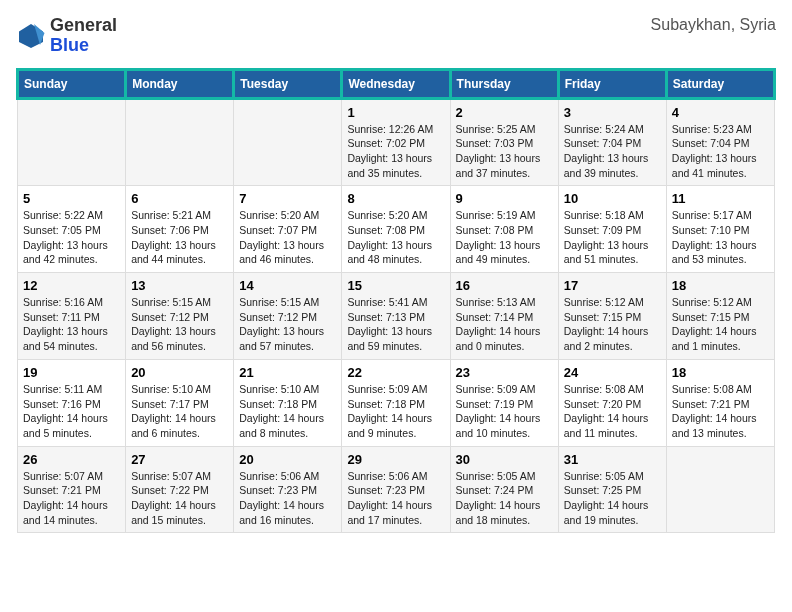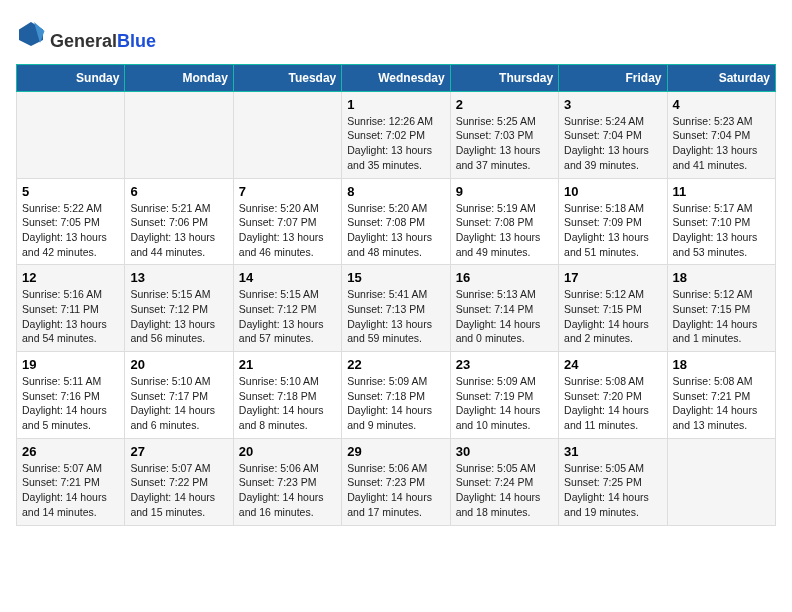--- a/index.html
+++ b/index.html
@@ -16,22 +16,22 @@
       align-items: flex-start;
       margin-bottom: 12px;
     }
     .logo {
       display: flex;
       align-items: center;
       gap: 4px;
     }
     .logo-text {
       display: flex;
+      flex-direction: column;
       line-height: 1.1;
-      margin-top: 16px;
     }
     .logo-general {
       font-size: 18px;
       font-weight: bold;
       color: #333;
     }
     .logo-blue {
       font-size: 18px;
       font-weight: bold;
       color: #1d4ed8;
@@ -54,24 +54,24 @@
       color: #555;
     }
     table {
       width: 100%;
       border-collapse: collapse;
       font-size: 11px;
     }
     thead th {
       background-color: #2060a0;
       color: #fff;
-      text-align: right;
+      text-align: left;
       padding: 6px 5px;
       font-size: 12px;
-      border: 1px solid #14b8a6;
+      border: 3px solid #14b8a6;
     }
     tbody tr {
       border-bottom: 1px solid #ccc;
     }
     tbody td {
       vertical-align: top;
       padding: 5px 5px;
       border: 1px solid #ddd;
       height: 80px;
       width: 108px;
@@ -108,20 +108,21 @@
     <svg class="logo-icon" viewBox="0 0 40 40">
       <polygon points="20,4 36,14 36,28 20,36 4,28 4,14" fill="#2060a0"></polygon>
       <polygon points="24,4 38,16 32,32" fill="#4090d0"></polygon>
     </svg>
     <div class="logo-text">
       <span class="logo-general">General</span>
       <span class="logo-blue">Blue</span>
     </div>
   </div>
   <div class="title-block">
+    <div class="title-location">Subaykhan, Syria</div>
   </div>
 </div>
 
 <table>
   <thead>
     <tr>
     <th>Sunday</th>
         <th>Monday</th>
         <th>Tuesday</th>
         <th>Wednesday</th>

